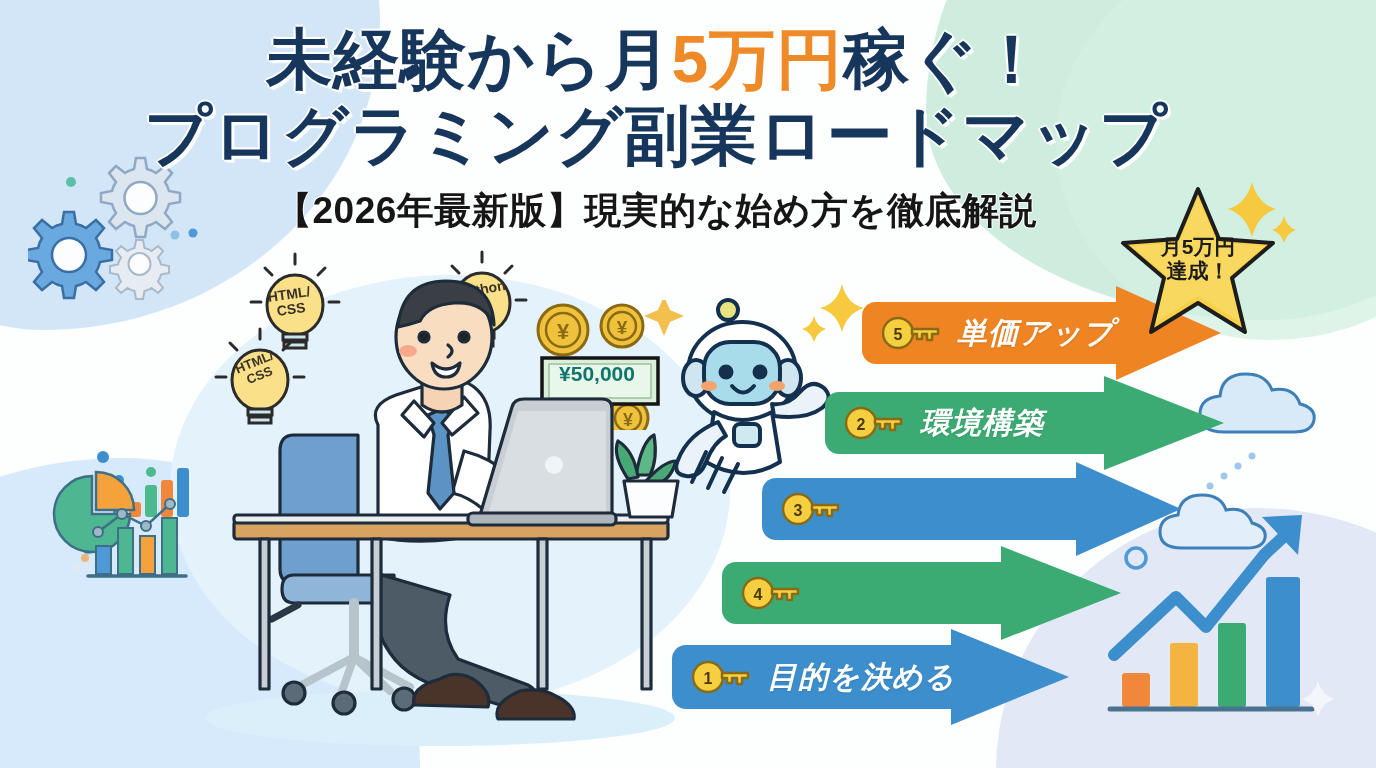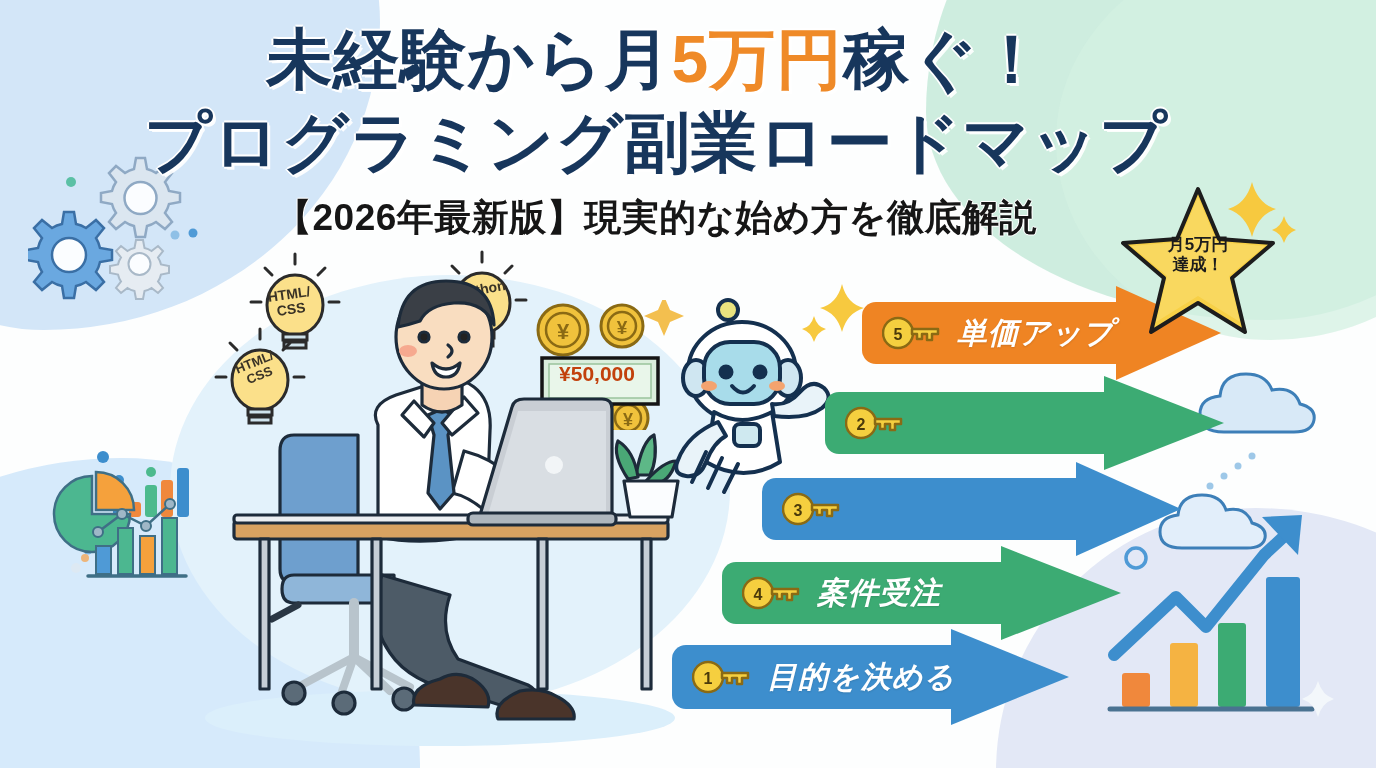--- a/index.html
+++ b/index.html
@@ -72,21 +72,21 @@
   .title-line {
     font-weight:900;
     letter-spacing:1px;
     line-height:1.08;
     color:#17365c;
     text-shadow:
        2px 0 0 #fff, -2px 0 0 #fff, 0 2px 0 #fff, 0 -2px 0 #fff,
        3px 3px 0 rgba(255,255,255,.9);
   }
   #title-line1 { font-size:66px; }
-  #title-line2 { font-size:66px; margin-top:12px; }
+  #title-line2 { font-size:66px; margin-top:5px; }
   .hl-orange { color:#ef8a28; }
   .subtitle {
     margin-top:14px;
     font-size:37px;
     font-weight:800;
     color:#161616;
     letter-spacing:.5px;
     text-shadow:1px 0 0 #fff,-1px 0 0 #fff,0 1px 0 #fff,0 -1px 0 #fff;
   }
 
@@ -140,41 +140,41 @@
   #arrow-1 .head { border-width:48px 0 48px 118px; border-color:transparent transparent transparent #3d8ecd; margin-left:-1px; }
 
   
   #star-badge {
     position:absolute; left:1118px; top:183px;
     width:160px; height:160px; z-index:45;
   }
   #star-badge .star-text {
     position:absolute; left:0; top:52px; width:160px;
     text-align:center;
-    font-size:17px; font-weight:900; color:#1c1c1c;
+    font-size:21px; font-weight:900; color:#1c1c1c;
     line-height:1.15;
     letter-spacing:0;
   }
 
   
   .svg-abs { position:absolute; }
 
   .bulb-label {
     position:absolute;
     font-size:14px; font-weight:700; color:#3a3326;
     text-align:center; line-height:1.05;
     white-space:pre-line;
   }
   #bulb-1-label { left:255px; top:287px; width:70px; transform:rotate(-8deg); }
   #bulb-2-label { left:222px; top:355px; width:70px; transform:rotate(-22deg); font-size:13px; }
   #bulb-3-label { left:444px; top:282px; width:76px; transform:rotate(-10deg); }
 
   #money-bubble-text {
     position:absolute; left:546px; top:362px; width:102px;
-    text-align:center; font-size:21px; font-weight:800; color:#c2410c;
+    text-align:center; font-size:21px; font-weight:800; color:#0f766e;
   }
 </style>
 </head>
 <body>
 
 <div id="stage">
 
   <div class="bg-layer">
     <div class="blob blob-tl"></div>
     <div class="blob blob-tr"></div>
@@ -447,20 +447,21 @@
     <div class="head"></div>
   </div>
 
   <div class="arrow" id="arrow-2">
     <div class="body">
       <svg class="keyicon" width="62" height="34" viewBox="0 0 62 34">
         <circle cx="16" cy="17" r="15" fill="#f5cf3f" stroke="#8a6a14" stroke-width="2.5"></circle>
         <text x="16" y="24" text-anchor="middle" font-size="16" font-weight="bold" fill="#4a3a0a" font-family="'Liberation Sans',sans-serif">2</text>
         <path d="M30 13 h26 v5 h-6 v6 h-5 v-6 h-5 v5 h-5 v-5 h-5z" fill="#f5cf3f" stroke="#8a6a14" stroke-width="2.5" stroke-linejoin="round"></path>
       </svg>
+      <span class="lbl">環境構築</span>
     </div>
     <div class="head"></div>
   </div>
 
   <div class="arrow" id="arrow-3">
     <div class="body">
       <svg class="keyicon" width="62" height="34" viewBox="0 0 62 34">
         <circle cx="16" cy="17" r="15" fill="#f5cf3f" stroke="#8a6a14" stroke-width="2.5"></circle>
         <text x="16" y="24" text-anchor="middle" font-size="16" font-weight="bold" fill="#4a3a0a" font-family="'Liberation Sans',sans-serif">3</text>
         <path d="M30 13 h26 v5 h-6 v6 h-5 v-6 h-5 v5 h-5 v-5 h-5z" fill="#f5cf3f" stroke="#8a6a14" stroke-width="2.5" stroke-linejoin="round"></path>
@@ -469,21 +470,20 @@
     <div class="head"></div>
   </div>
 
   <div class="arrow" id="arrow-4">
     <div class="body">
       <svg class="keyicon" width="62" height="34" viewBox="0 0 62 34">
         <circle cx="16" cy="17" r="15" fill="#f5cf3f" stroke="#8a6a14" stroke-width="2.5"></circle>
         <text x="16" y="24" text-anchor="middle" font-size="16" font-weight="bold" fill="#4a3a0a" font-family="'Liberation Sans',sans-serif">4</text>
         <path d="M30 13 h26 v5 h-6 v6 h-5 v-6 h-5 v5 h-5 v-5 h-5z" fill="#f5cf3f" stroke="#8a6a14" stroke-width="2.5" stroke-linejoin="round"></path>
       </svg>
-      <span class="lbl">案件受注</span>
     </div>
     <div class="head"></div>
   </div>
 
   <div class="arrow" id="arrow-1">
     <div class="body">
       <svg class="keyicon" width="62" height="34" viewBox="0 0 62 34">
         <circle cx="16" cy="17" r="15" fill="#f5cf3f" stroke="#8a6a14" stroke-width="2.5"></circle>
         <text x="16" y="24" text-anchor="middle" font-size="16" font-weight="bold" fill="#4a3a0a" font-family="'Liberation Sans',sans-serif">1</text>
         <path d="M30 13 h26 v5 h-6 v6 h-5 v-6 h-5 v5 h-5 v-5 h-5z" fill="#f5cf3f" stroke="#8a6a14" stroke-width="2.5" stroke-linejoin="round"></path>

